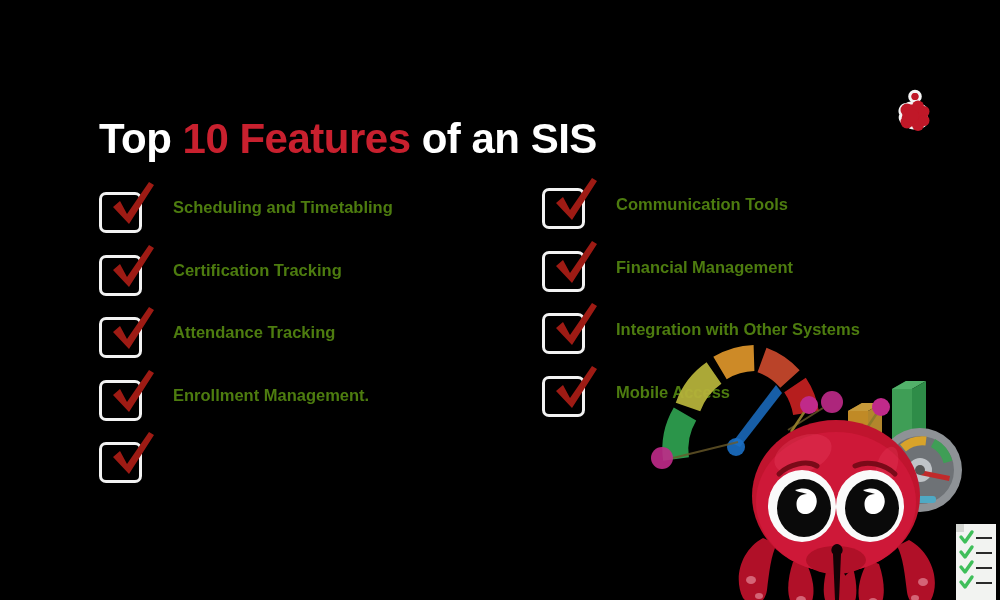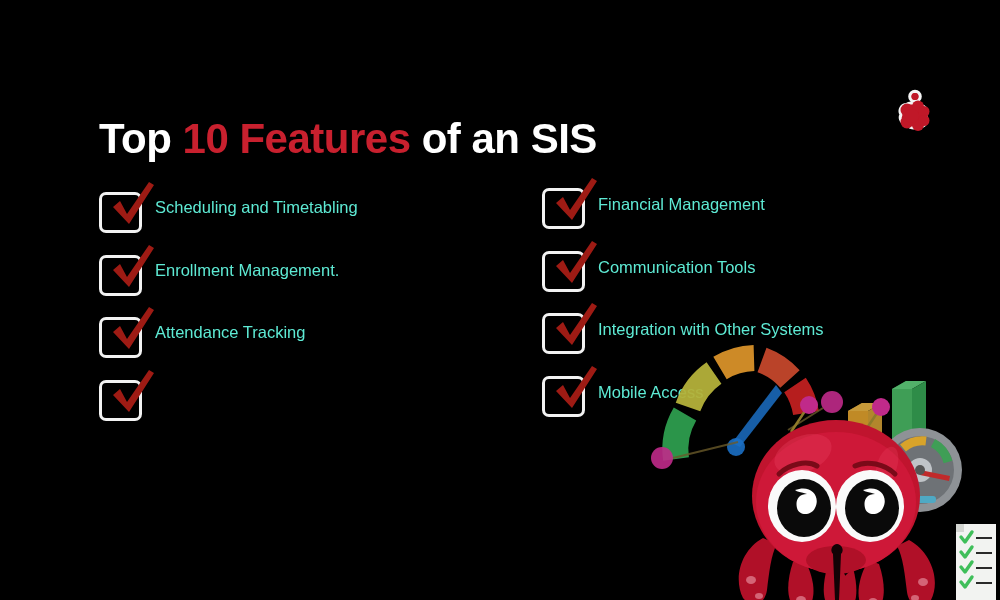--- a/index.html
+++ b/index.html
@@ -61,26 +61,27 @@
     border-radius:7px;
     background:#000;
   }
   .tick {
     position:absolute;
     left:8px; top:-6px;
     width:52px; height:52px;
     overflow:visible;
   }
   .flabel {
-    margin-left:12px;
-    color:#5eead4;
+    margin-left:30px;
+    color:#4d7c0f;
     font-size:16.5px;
     line-height:1.32;
     padding-top:12px;
     max-width:250px;
+    font-weight:bold;
   }
   #col-right .flabel { padding-top:9px; max-width:300px; }
   #col-right .cbwrap { margin-top:-3px; }
 
   
   #art {
     position:absolute;
     left:620px; top:330px;
     width:380px; height:270px;
     pointer-events:none;
@@ -127,72 +128,81 @@
     <div class="feature">
       <div class="cbwrap">
         <div class="cbox"></div>
         <svg class="tick" viewBox="0 0 52 52">
           <path d="M6 27 L13 21 L20 34 L42 2 L47 5 L22 44 Z" fill="#9E1B14"></path>
         </svg>
       </div>
       <div class="flabel">Scheduling and Timetabling</div>
     </div>
 
+    <div class="feature">
+      <div class="cbwrap">
+        <div class="cbox"></div>
+        <svg class="tick" viewBox="0 0 52 52">
+          <path d="M6 27 L13 21 L20 34 L42 2 L47 5 L22 44 Z" fill="#9E1B14"></path>
+        </svg>
+      </div>
+      <div class="flabel">Certification Tracking</div>
+    </div>
+
+    <div class="feature">
+      <div class="cbwrap">
+        <div class="cbox"></div>
+        <svg class="tick" viewBox="0 0 52 52">
+          <path d="M6 27 L13 21 L20 34 L42 2 L47 5 L22 44 Z" fill="#9E1B14"></path>
+        </svg>
+      </div>
+      <div class="flabel">Attendance Tracking</div>
+    </div>
 
     <div class="feature">
       <div class="cbwrap">
         <div class="cbox"></div>
         <svg class="tick" viewBox="0 0 52 52">
           <path d="M6 27 L13 21 L20 34 L42 2 L47 5 L22 44 Z" fill="#9E1B14"></path>
         </svg>
       </div>
       <div class="flabel">Enrollment Management.</div>
     </div>
 
     <div class="feature">
       <div class="cbwrap">
         <div class="cbox"></div>
         <svg class="tick" viewBox="0 0 52 52">
           <path d="M6 27 L13 21 L20 34 L42 2 L47 5 L22 44 Z" fill="#9E1B14"></path>
         </svg>
       </div>
-      <div class="flabel">Attendance Tracking</div>
-    </div>
-
-    <div class="feature">
-      <div class="cbwrap">
-        <div class="cbox"></div>
-        <svg class="tick" viewBox="0 0 52 52">
-          <path d="M6 27 L13 21 L20 34 L42 2 L47 5 L22 44 Z" fill="#9E1B14"></path>
-        </svg>
-      </div>
     </div>
 
   </div>
 
   <div id="col-right" class="col">
 
     <div class="feature">
       <div class="cbwrap">
         <div class="cbox"></div>
         <svg class="tick" viewBox="0 0 52 52">
           <path d="M6 27 L13 21 L20 34 L42 2 L47 5 L22 44 Z" fill="#9E1B14"></path>
         </svg>
       </div>
+      <div class="flabel">Communication Tools</div>
+    </div>
+
+    <div class="feature">
+      <div class="cbwrap">
+        <div class="cbox"></div>
+        <svg class="tick" viewBox="0 0 52 52">
+          <path d="M6 27 L13 21 L20 34 L42 2 L47 5 L22 44 Z" fill="#9E1B14"></path>
+        </svg>
+      </div>
       <div class="flabel">Financial Management</div>
-    </div>
-
-    <div class="feature">
-      <div class="cbwrap">
-        <div class="cbox"></div>
-        <svg class="tick" viewBox="0 0 52 52">
-          <path d="M6 27 L13 21 L20 34 L42 2 L47 5 L22 44 Z" fill="#9E1B14"></path>
-        </svg>
-      </div>
-      <div class="flabel">Communication Tools</div>
     </div>
 
 
     <div class="feature">
       <div class="cbwrap">
         <div class="cbox"></div>
         <svg class="tick" viewBox="0 0 52 52">
           <path d="M6 27 L13 21 L20 34 L42 2 L47 5 L22 44 Z" fill="#9E1B14"></path>
         </svg>
       </div>

